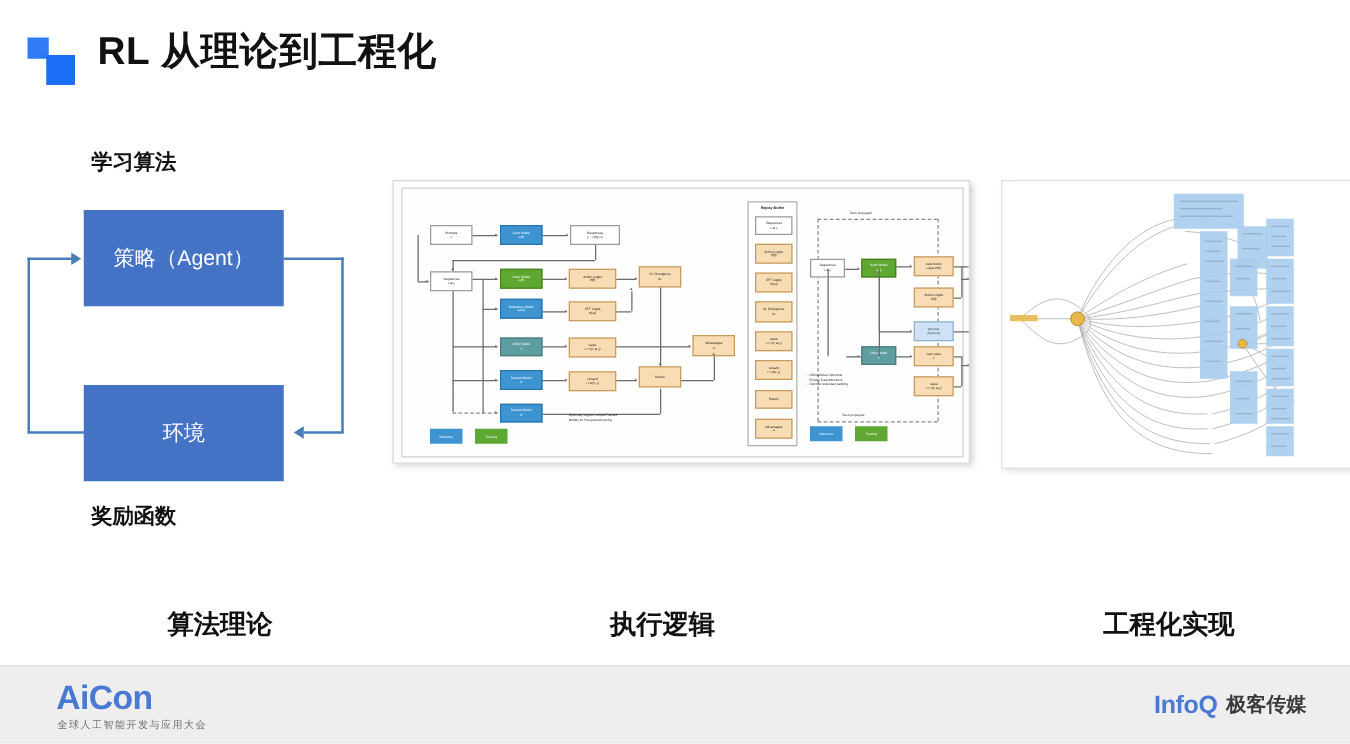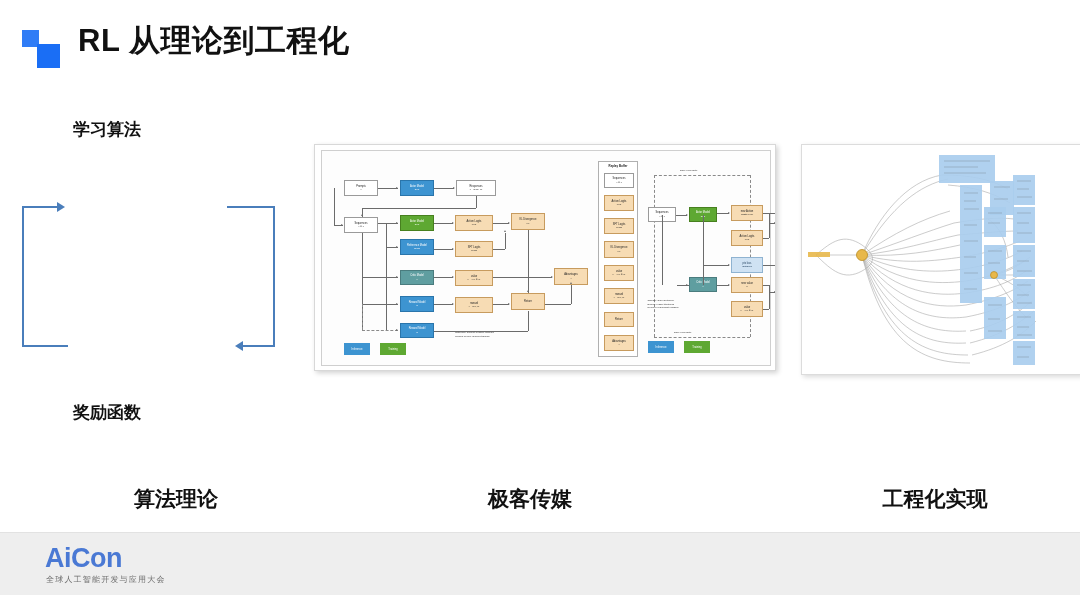--- a/index.html
+++ b/index.html
@@ -292,20 +292,22 @@
   <div class="logo-mark">
     <div class="logo-sq-small"></div>
     <div class="logo-sq-large"></div>
   </div>
   <div class="slide-title">RL 从理论到工程化</div>
 </div>
 
 <div class="col-left">
   <div class="loop-label top">学习算法</div>
 
+  <div class="loop-box agent">策略（Agent）</div>
+  <div class="loop-box env">环境</div>
 
   <div class="wire h" style="left:227px; top:96px; width:48px;"></div>
   <div class="wire v" style="left:273px; top:96px; height:140px;"></div>
   <div class="wire h" style="left:243px; top:235px; width:32px;"></div>
   <div class="arrow-head left" style="left:235px; top:231px;"></div>
 
   <div class="wire h" style="left:22px; top:235px; width:46px;"></div>
   <div class="wire v" style="left:22px; top:96px; height:140px;"></div>
   <div class="wire h" style="left:22px; top:96px; width:36px;"></div>
   <div class="arrow-head right" style="left:57px; top:92px;"></div>
@@ -648,23 +650,29 @@
           <line x1="186" y1="174" x2="198" y2="174"></line>
         <line x1="186" y1="186" x2="200" y2="186"></line>
         <line x1="192" y1="42" x2="208" y2="42"></line>
           <line x1="192" y1="54" x2="206" y2="54"></line>
       </g>
     </svg>
   </div>
 </div>
 
 <div class="caption c1">算法理论</div>
-<div class="caption c2">极客传媒</div>
+<div class="caption c2">执行逻辑</div>
 <div class="caption c3">工程化实现</div>
 
 <div class="footer">
   <div class="aicon-logo">
     <div class="aicon-word">
       <span class="c-blue">AiCon</span>
     </div>
     <div class="aicon-tag">全球人工智能开发与应用大会</div>
   </div>
+  <div class="infoq-logo">
+    <div class="infoq-word">
+      <span>InfoQ</span>
+    </div>
+    <div class="infoq-cn">极客传媒</div>
+  </div>
 </div>
 
 </body></html>

